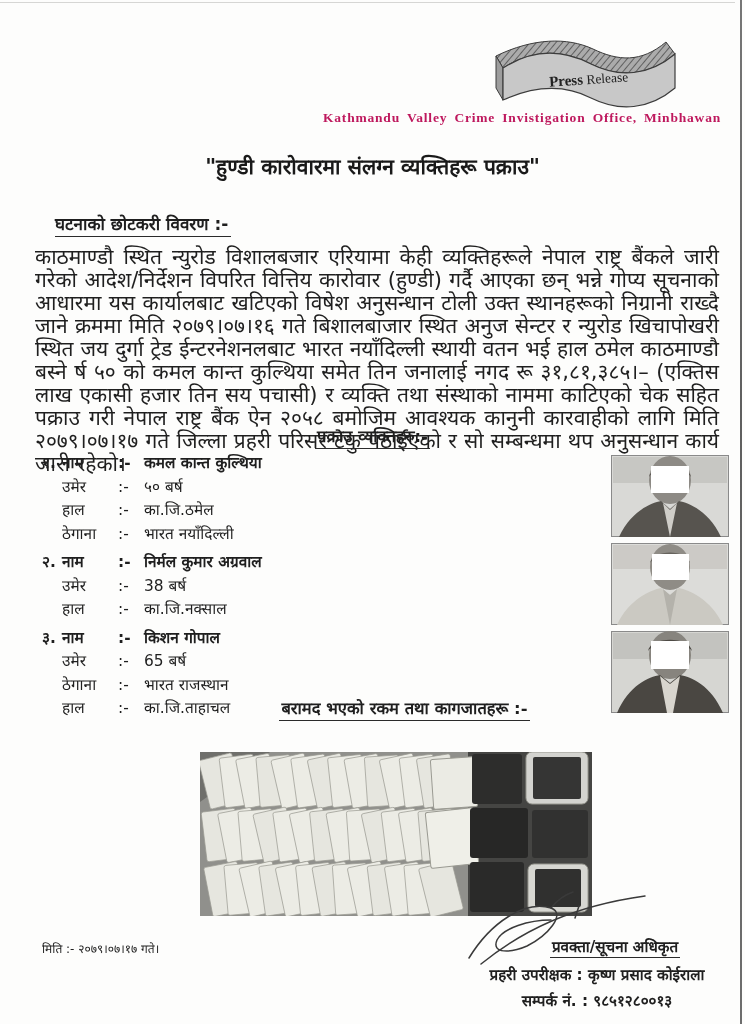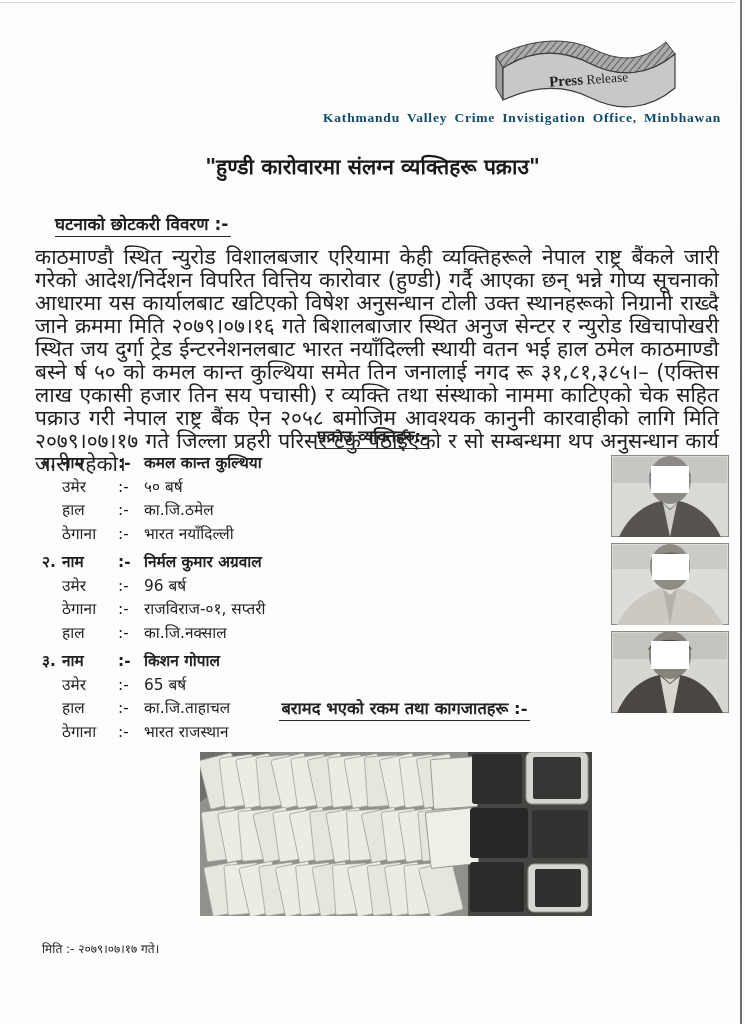--- a/index.html
+++ b/index.html
@@ -16,21 +16,21 @@
   .scan-right{position:absolute;top:0;right:3px;width:2px;height:1024px;background:linear-gradient(to bottom,#777,#5f5f5f 40%,#6e6e6e);}
 
   .banner{position:absolute;top:36px;right:56px;width:200px;height:82px;}
 
   .office{
     position:absolute;top:110px;left:0;right:24px;
     text-align:right;
     font-family:"Liberation Serif",serif;
     font-weight:bold;font-size:13.5px;
     letter-spacing:0.8px;word-spacing:3px;
-    color:#0c4a6e;
+    color:#be185d;
   }
 
   .title{
     position:absolute;top:152px;left:0;width:100%;
     text-align:center;font-size:21px;font-weight:bold;color:#191919;
   }
 
   .summary{position:absolute;top:212px;left:35px;right:26px;}
   .summary-heading{
     display:inline-block;margin-left:20px;margin-bottom:9px;
@@ -117,30 +117,29 @@
 
     <div class="person">
       <div class="p-line p-name"><span class="sn">१.</span><span class="lbl">नाम</span><span class="sep">:-</span><span class="val">कमल कान्त कुल्थिया</span></div>
       <div class="p-line"><span class="sp"></span><span class="lbl">उमेर</span><span class="sep">:-</span><span class="val">५० बर्ष</span></div>
       <div class="p-line"><span class="sp"></span><span class="lbl">हाल</span><span class="sep">:-</span><span class="val">का.जि.ठमेल</span></div>
       <div class="p-line"><span class="sp"></span><span class="lbl">ठेगाना</span><span class="sep">:-</span><span class="val">भारत नयाँदिल्ली</span></div>
     </div>
 
     <div class="person">
       <div class="p-line p-name"><span class="sn">२.</span><span class="lbl">नाम</span><span class="sep">:-</span><span class="val">निर्मल कुमार अग्रवाल</span></div>
-      <div class="p-line"><span class="sp"></span><span class="lbl">उमेर</span><span class="sep">:-</span><span class="val">96 बर्ष</span></div>
-      <div class="p-line"><span class="sp"></span><span class="lbl">ठेगाना</span><span class="sep">:-</span><span class="val">राजविराज-०१, सप्तरी</span></div>
+      <div class="p-line"><span class="sp"></span><span class="lbl">उमेर</span><span class="sep">:-</span><span class="val">38 बर्ष</span></div>
       <div class="p-line"><span class="sp"></span><span class="lbl">हाल</span><span class="sep">:-</span><span class="val">का.जि.नक्साल</span></div>
     </div>
 
     <div class="person">
       <div class="p-line p-name"><span class="sn">३.</span><span class="lbl">नाम</span><span class="sep">:-</span><span class="val">किशन गोपाल</span></div>
       <div class="p-line"><span class="sp"></span><span class="lbl">उमेर</span><span class="sep">:-</span><span class="val">65 बर्ष</span></div>
+      <div class="p-line"><span class="sp"></span><span class="lbl">ठेगाना</span><span class="sep">:-</span><span class="val">भारत राजस्थान</span></div>
       <div class="p-line"><span class="sp"></span><span class="lbl">हाल</span><span class="sep">:-</span><span class="val">का.जि.ताहाचल</span></div>
-      <div class="p-line"><span class="sp"></span><span class="lbl">ठेगाना</span><span class="sep">:-</span><span class="val">भारत राजस्थान</span></div>
     </div>
   </div>
 
   <div class="photos">
     <svg class="photo" viewBox="0 0 118 82">
       <rect x="0.5" y="0.5" width="117" height="81" fill="#d9d9d6" stroke="#8a8a8a"></rect>
       <rect x="2" y="2" width="114" height="26" fill="#c7c7c3"></rect>
       <ellipse cx="59" cy="25" rx="21" ry="24" fill="#8d8a85"></ellipse>
       <path d="M38,22 C40,8 78,8 80,22 C74,12 44,12 38,22 Z" fill="#5c5954"></path>
       <path d="M8,82 C20,56 40,48 50,46 L59,54 L68,46 C78,48 98,56 110,82 Z" fill="#57544f"></path>
@@ -225,13 +224,26 @@
     <rect x="333" y="5" width="48" height="42" rx="2" fill="#353534"></rect>
     <rect x="270" y="56" width="58" height="50" rx="3" fill="#272726"></rect>
     <rect x="332" y="58" width="56" height="48" rx="3" fill="#313130"></rect>
     <rect x="270" y="110" width="54" height="50" rx="3" fill="#2a2a29"></rect>
     <rect x="328" y="112" width="60" height="48" rx="6" fill="#d7d7d2" stroke="#97978f"></rect>
     <rect x="335" y="117" width="46" height="38" rx="2" fill="#30302f"></rect>
   </svg>
 
   <div class="footer-date">मिति :- २०७९।०७।१७ गते।</div>
 
+  <div class="footer-sign">
+    <svg class="sign-svg" viewBox="0 0 190 86">
+      <g fill="none" stroke="#3a3a3a" stroke-width="1.5" stroke-linecap="round">
+        <path d="M6,74 C28,38 62,16 88,24 C104,30 84,52 64,62 C48,69 28,70 34,56 C40,44 66,36 88,36"></path>
+        <path d="M18,80 C60,46 110,22 182,12"></path>
+        <path d="M88,24 C96,14 104,10 110,8"></path>
+        <path d="M116,22 L112,34"></path>
+      </g>
+    </svg>
+    <span class="designation">प्रवक्ता/सूचना अधिकृत</span>
+    <div class="officer">प्रहरी उपरीक्षक : कृष्ण प्रसाद कोईराला</div>
+    <div class="contact">सम्पर्क नं. : ९८५१२८००१३</div>
+  </div>
 </div>
 
 </body></html>

